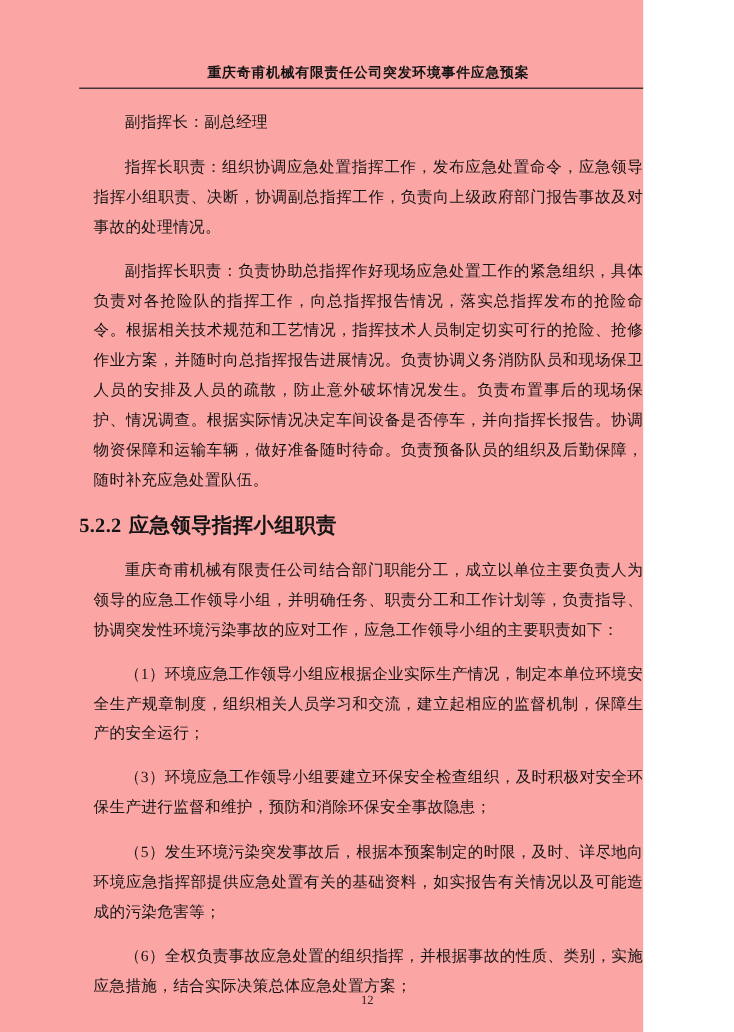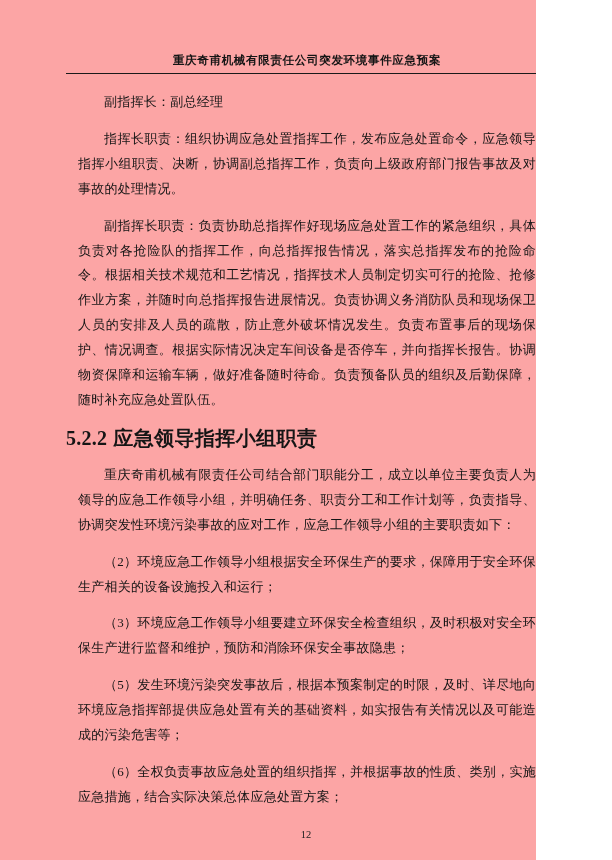--- a/index.html
+++ b/index.html
@@ -38,21 +38,21 @@
     text-align: justify;
     letter-spacing: 0.02em;
   }
   .doc-body p {
     margin: 12px;
     text-indent: 2em;
   }
   .section-heading {
     margin: 8px 0 5px 0;
     line-height: 26px;
-    font-size: 20px;
+    font-size: 17px;
     font-weight: bold;
     text-indent: 0;
   }
   .section-heading .sec-num {
     font-family: "Liberation Serif", "DejaVu Serif", serif;
     margin-right: 6px;
   }
   .section-heading .sec-title {
     font-family: "Liberation Sans", "DejaVu Sans", sans-serif;
     letter-spacing: 0.02em;
@@ -77,21 +77,21 @@
   <div class="doc-body">
     <p>副指挥长：副总经理</p>
     <p>指挥长职责：组织协调应急处置指挥工作，发布应急处置命令，应急领导指挥小组职责、决断，协调副总指挥工作，负责向上级政府部门报告事故及对事故的处理情况。</p>
     <p>副指挥长职责：负责协助总指挥作好现场应急处置工作的紧急组织，具体负责对各抢险队的指挥工作，向总指挥报告情况，落实总指挥发布的抢险命令。根据相关技术规范和工艺情况，指挥技术人员制定切实可行的抢险、抢修作业方案，并随时向总指挥报告进展情况。负责协调义务消防队员和现场保卫人员的安排及人员的疏散，防止意外破坏情况发生。负责布置事后的现场保护、情况调查。根据实际情况决定车间设备是否停车，并向指挥长报告。协调物资保障和运输车辆，做好准备随时待命。负责预备队员的组织及后勤保障，随时补充应急处置队伍。</p>
 
     <h2 class="section-heading">
       <span class="sec-num">5.2.2</span><span class="sec-title">应急领导指挥小组职责</span>
     </h2>
 
     <p>重庆奇甫机械有限责任公司结合部门职能分工，成立以单位主要负责人为领导的应急工作领导小组，并明确任务、职责分工和工作计划等，负责指导、协调突发性环境污染事故的应对工作，应急工作领导小组的主要职责如下：</p>
-    <p>（2）环境应急工作领导小组根据安全环保生产的要求，保障用于安全环保生产相关的设备设施投入和运行；</p>
+    <p>（1）环境应急工作领导小组应根据企业实际生产情况，制定本单位环境安全生产规章制度，组织相关人员学习和交流，建立起相应的监督机制，保障生产的安全运行；</p>
     <p>（3）环境应急工作领导小组要建立环保安全检查组织，及时积极对安全环保生产进行监督和维护，预防和消除环保安全事故隐患；</p>
     <p>（5）发生环境污染突发事故后，根据本预案制定的时限，及时、详尽地向环境应急指挥部提供应急处置有关的基础资料，如实报告有关情况以及可能造成的污染危害等；</p>
     <p>（6）全权负责事故应急处置的组织指挥，并根据事故的性质、类别，实施应急措施，结合实际决策总体应急处置方案；</p>
   </div>
 
   <div class="doc-footer">12</div>
 
 </div>
 
 </body></html>

